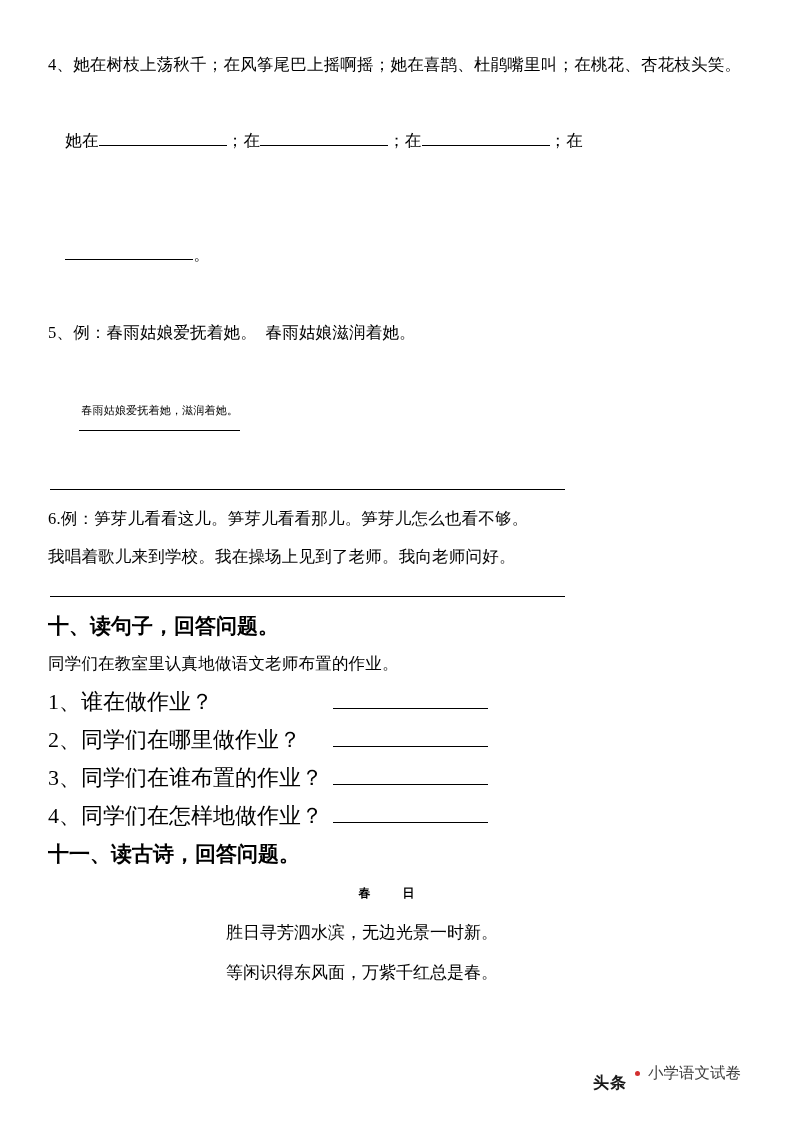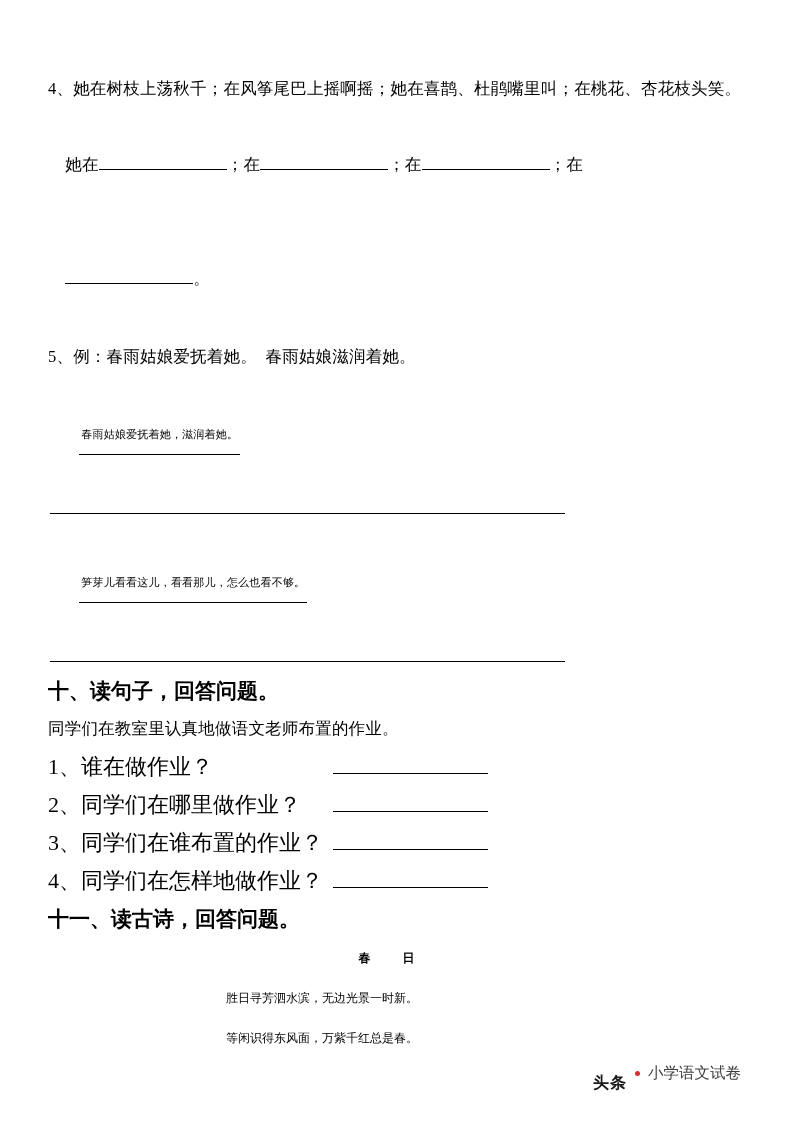--- a/index.html
+++ b/index.html
@@ -13,21 +13,21 @@
     font-family: "Liberation Serif", "DejaVu Serif", serif;
     color: #000000;
     position: relative;
     overflow: hidden;
   }
   .page {
     position: relative;
     width: 793px;
     height: 1122px;
     box-sizing: border-box;
-    padding: 68px 48px 0 48px;
+    padding: 44px 48px 0 48px;
   }
   .line {
     font-size: 16.5px;
     line-height: 38px;
     white-space: pre-wrap;
     letter-spacing: 0.2px;
   }
   .q-line {
     margin-top: 2px;
   }
@@ -70,21 +70,21 @@
   }
   .poem-title {
     text-align: center;
     font-size: 12px;
     line-height: 40px;
     font-weight: bold;
     letter-spacing: 10px;
     padding-right: 10px;
   }
   .poem-line {
-    font-size: 12px;
+    font-size: 17px;
     line-height: 40px;
     padding-left: 178px;
   }
   .watermark {
     position: absolute;
     right: 52px;
     bottom: 28px;
     display: flex;
     align-items: center;
     gap: 7px;
@@ -131,25 +131,24 @@
 
   <div class="line q-line">5、例：春雨姑娘爱抚着她。  春雨姑娘滋润着她。</div>
 
   <div class="line">
     <span class="answer bold-ans">春雨姑娘爱抚着她，滋润着她。</span>
   </div>
 
 
   <div class="longrule"></div>
 
+  <div class="line q-line">6.例：笋芽儿看看这儿。笋芽儿看看那儿。笋芽儿怎么也看不够。</div>
 
-  <div class="line">
-    <span class="answer bold-ans">笋芽儿看看这儿，看看那儿，怎么也看不够。</span>
-  </div>
 
+  <div class="line">我唱着歌儿来到学校。我在操场上见到了老师。我向老师问好。</div>
 
   <div class="longrule"></div>
 
   <div class="section-title">十、读句子，回答问题。</div>
 
   <div class="line">同学们在教室里认真地做语文老师布置的作业。</div>
 
   <div class="qa-row">
     <span class="qa-q">1、谁在做作业？</span>
     <span class="qa-blank"></span>

